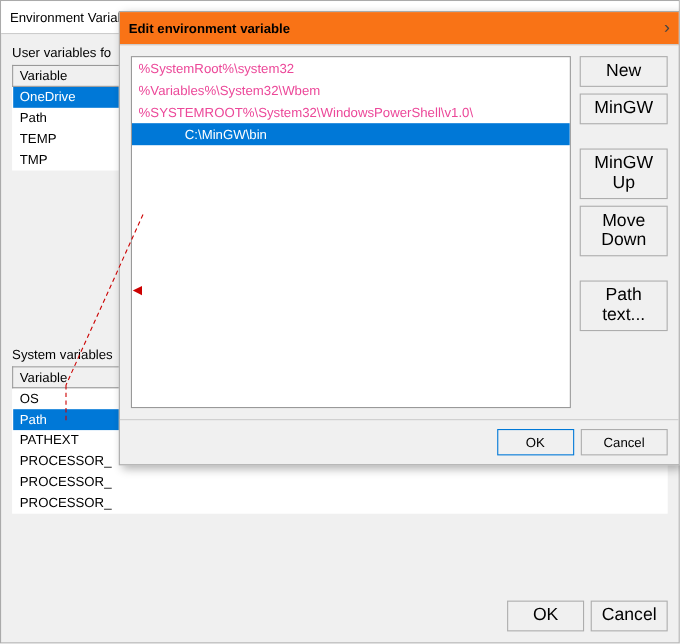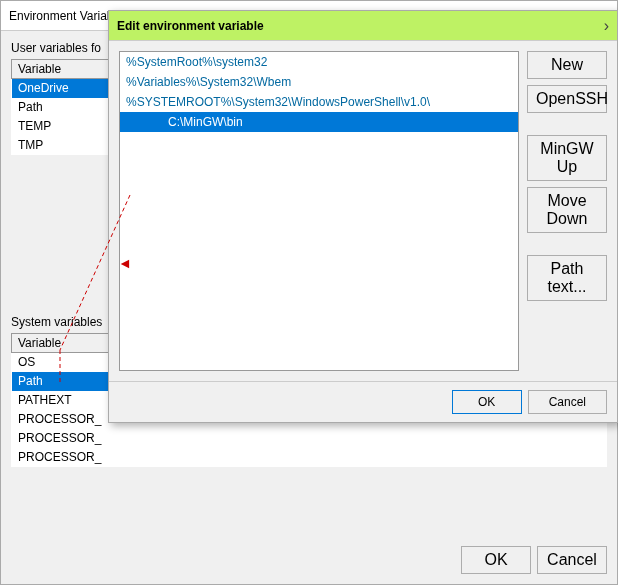--- a/index.html
+++ b/index.html
@@ -85,21 +85,21 @@
       position: absolute;
       top: 10px;
       left: 108px;
       width: 510px;
       background: #f0f0f0;
       border: 1px solid #aaa;
       box-shadow: 3px 3px 8px rgba(0,0,0,0.3);
     }
 
     .modal-titlebar {
-      background: #bef264;
+      background: #f97316;
       border-bottom: 1px solid #ccc;
       padding: 6px 8px;
       display: flex;
       align-items: center;
       justify-content: space-between;
       height: 30px;
       gap: 26px;
     }
 
     .modal-title {
@@ -122,21 +122,21 @@
     .path-list-container {
       flex: 1;
       border: 1px solid #999;
       background: #fff;
       height: 320px;
       overflow-y: auto;
     }
 
     .path-list-item {
       padding: 3px 6px;
-      color: #0369a1;
+      color: #ec4899;
       cursor: default;
       white-space: nowrap;
     }
 
     .path-list-item.selected {
       background: #0078d7;
       color: #fff;
       padding-left: 48px;
     }
 
@@ -282,21 +282,21 @@
   <div class="modal-body">
     <div class="path-list-container">
       <div class="path-list-item">%SystemRoot%\system32</div>
       <div class="path-list-item">%Variables%\System32\Wbem</div>
       <div class="path-list-item">%SYSTEMROOT%\System32\WindowsPowerShell\v1.0\</div>
       <div class="path-list-item selected">C:\MinGW\bin</div>
     </div>
 
     <div class="modal-side-buttons">
       <button class="win-btn">New</button>
-      <button class="win-btn">OpenSSH</button>
+      <button class="win-btn">MinGW</button>
       <div style="height: 10px;"></div>
       <button class="win-btn">MinGW Up</button>
       <button class="win-btn">Move Down</button>
       <div style="height: 10px;"></div>
       <button class="win-btn">Path text...</button>
     </div>
   </div>
 
   <div style="position: relative;">
     <div style="position: absolute; left: 9px; top: -126px; color: #cc0000; font-size: 14px; pointer-events: none;">◄</div>

